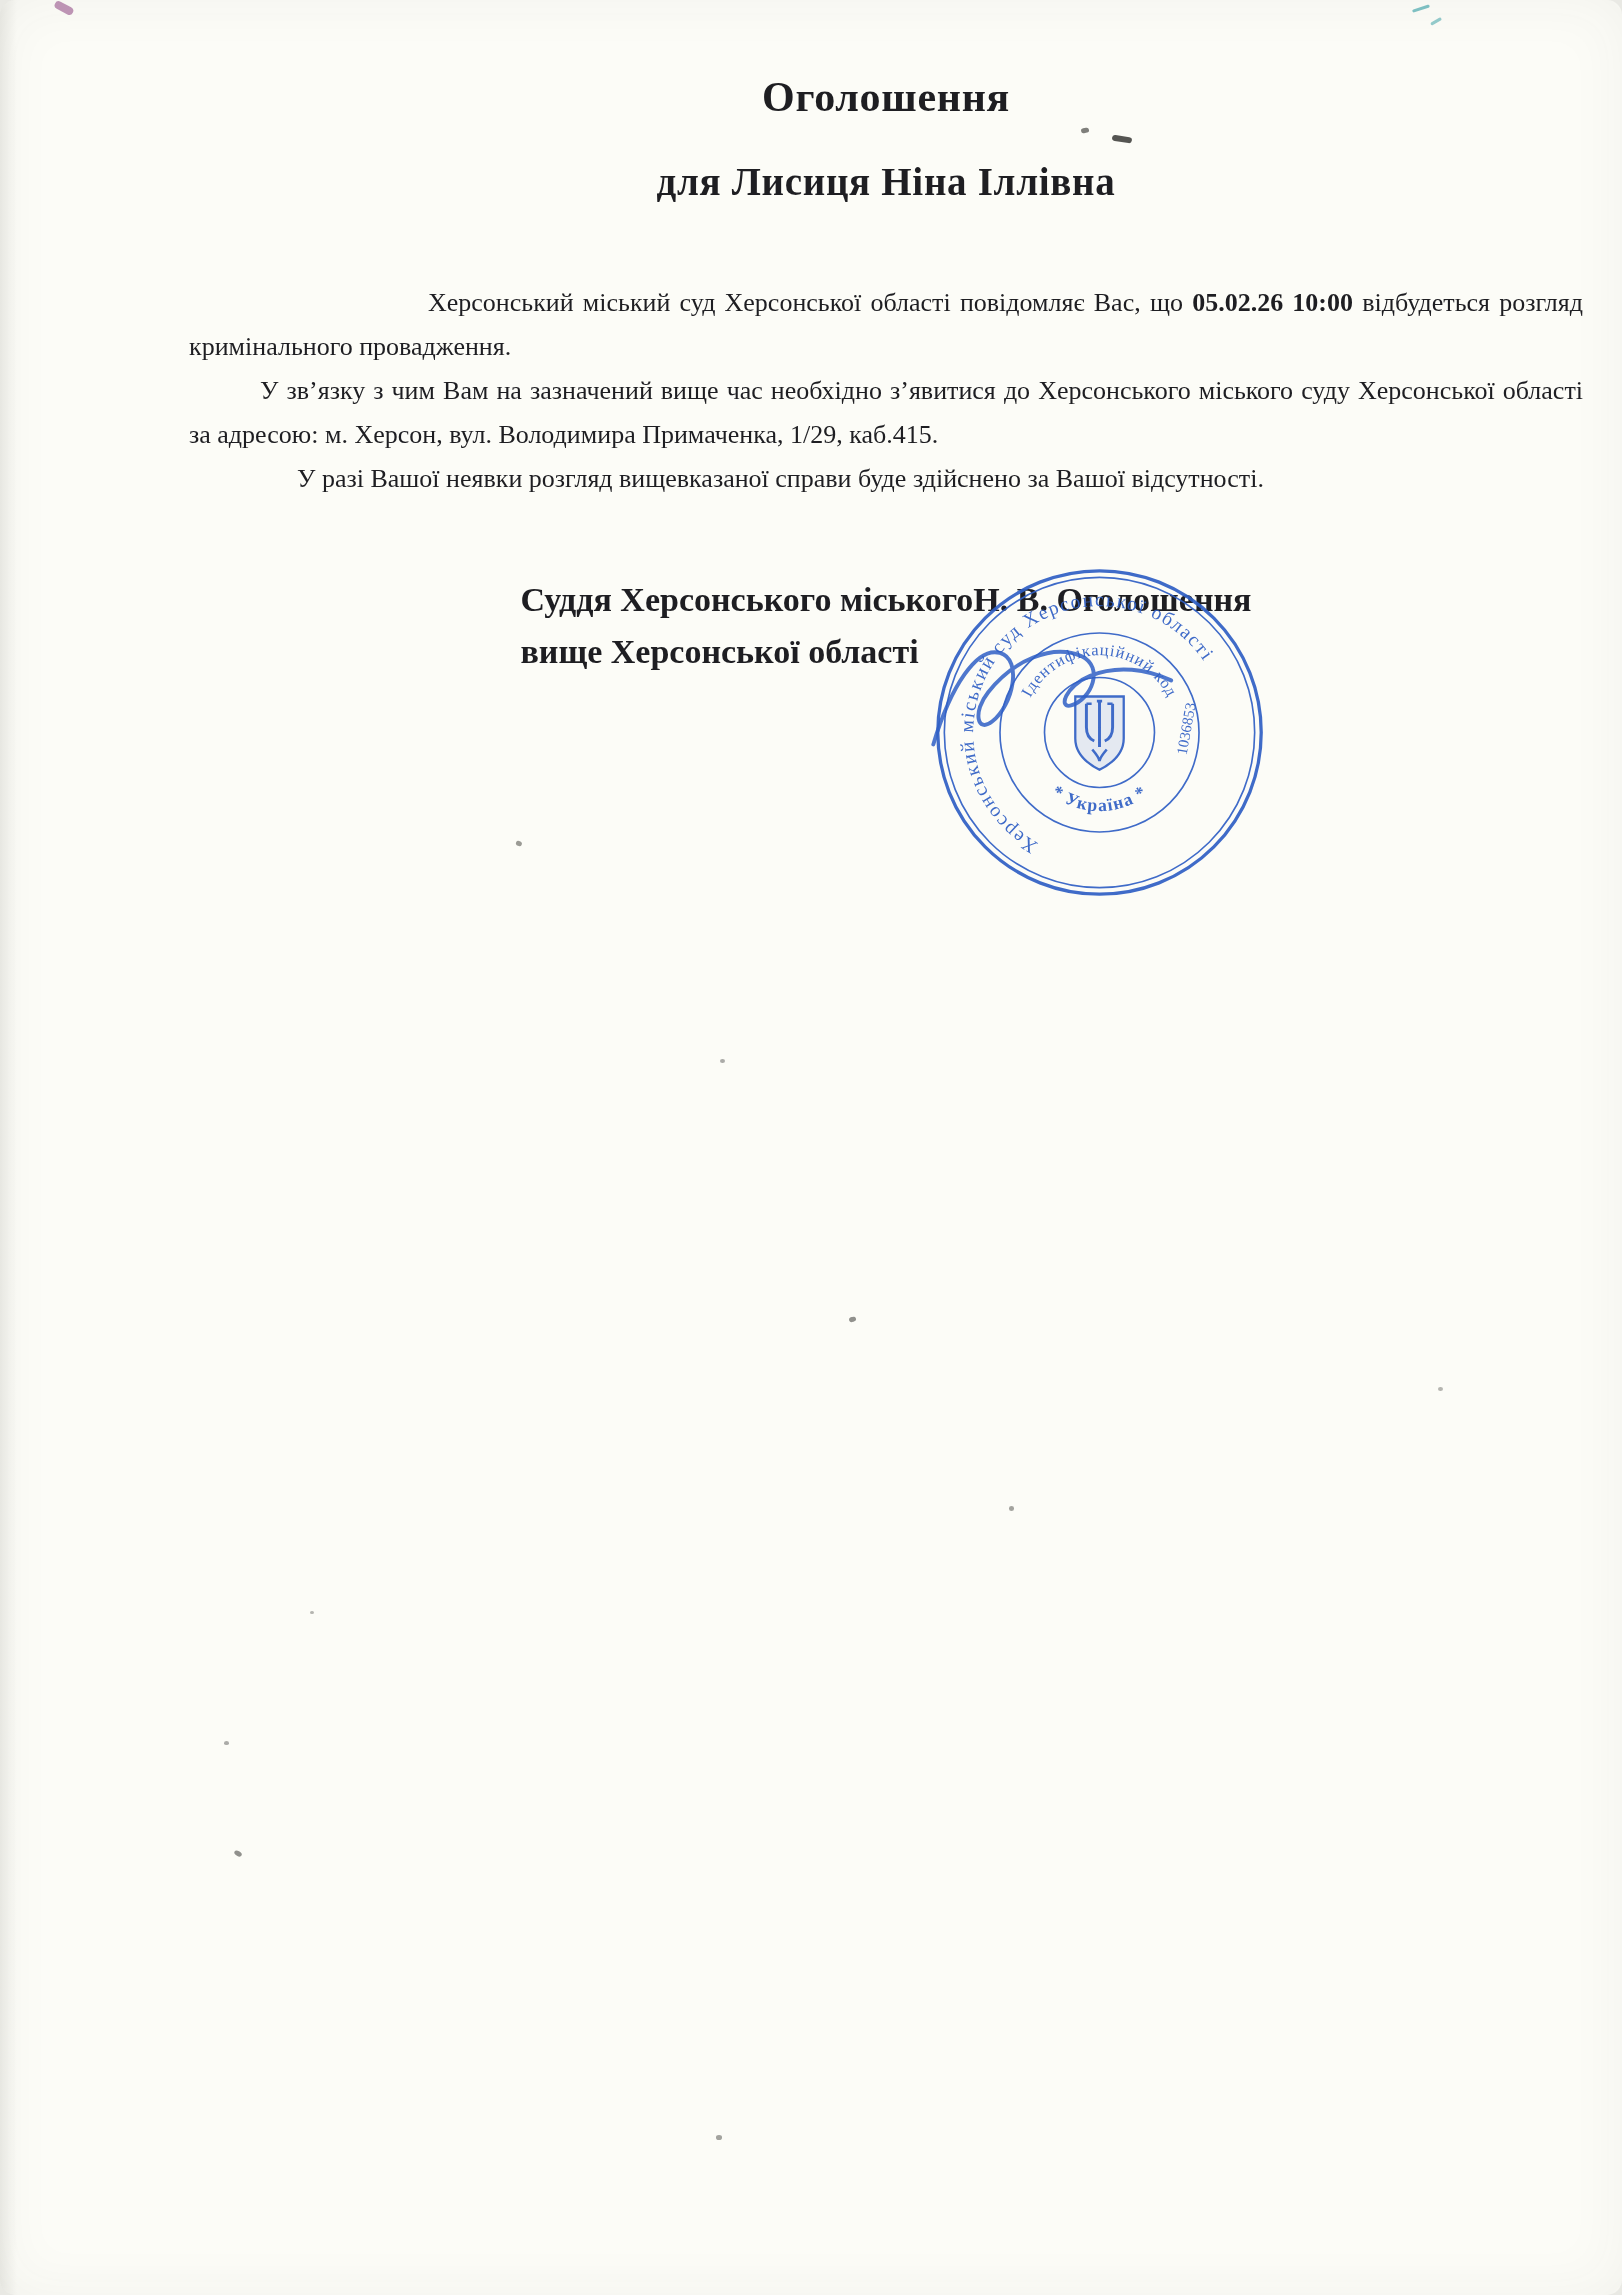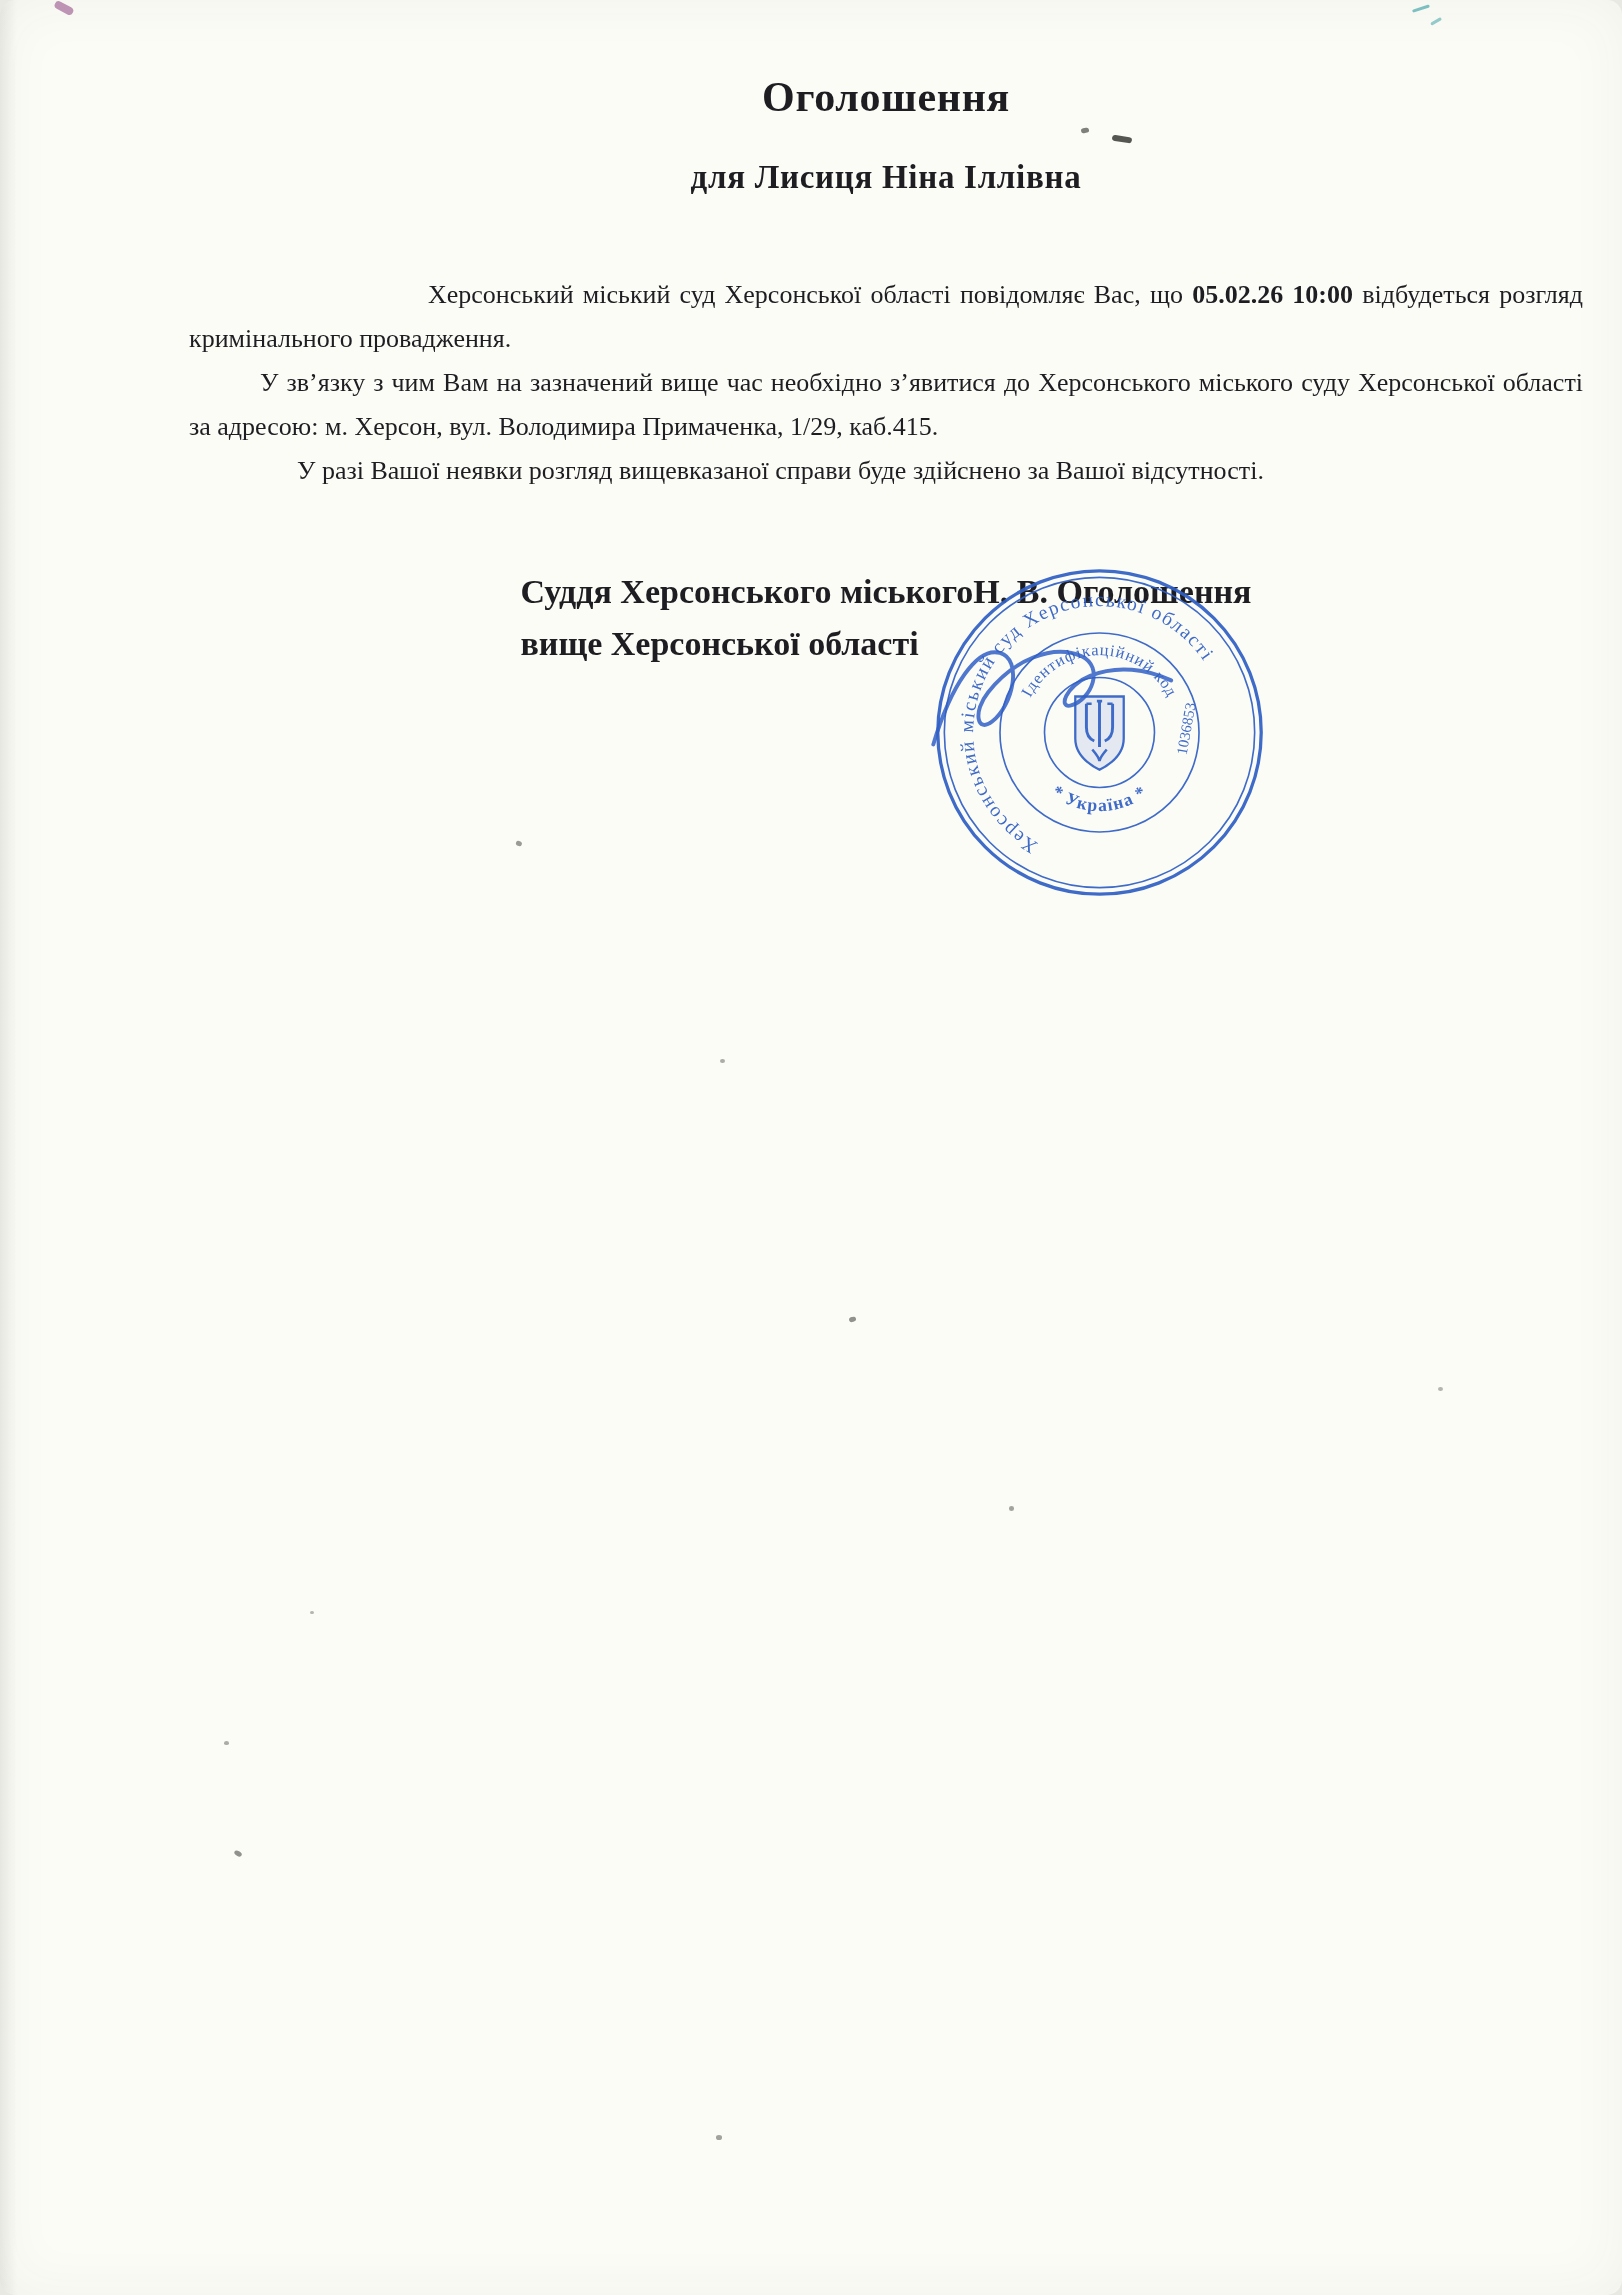--- a/index.html
+++ b/index.html
@@ -22,21 +22,21 @@
   }
   .doc-title {
     margin: 0 0 38px 0;
     text-align: center;
     font-size: 42px; font-weight: bold;
     letter-spacing: 0.7px;
   }
   .doc-subtitle {
     margin: 0 0 77px 0;
     text-align: center;
-    font-size: 33px; font-weight: bold;
+    font-size: 39px; font-weight: bold;
     letter-spacing: 0.7px;
   }
   .body-text p {
     margin: 0;
     font-size: 26px;
     line-height: 44px;
     text-align: justify;
   }
   .p1 { text-indent: 239px; }
   .p2 { text-indent: 71px; }

